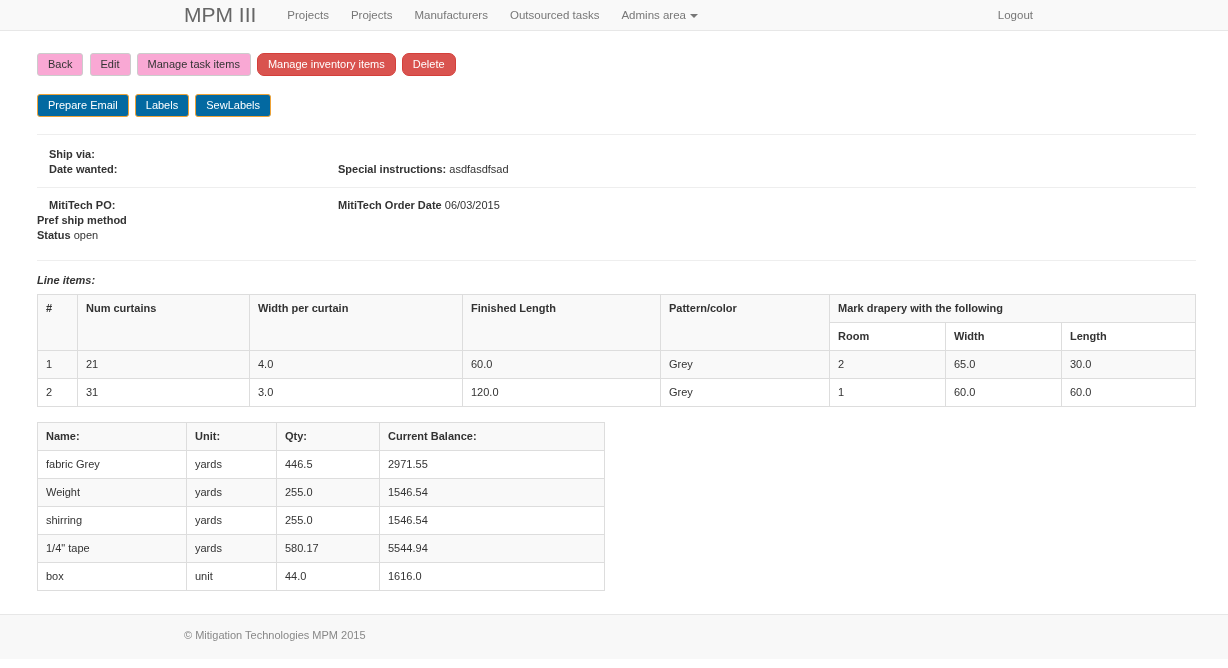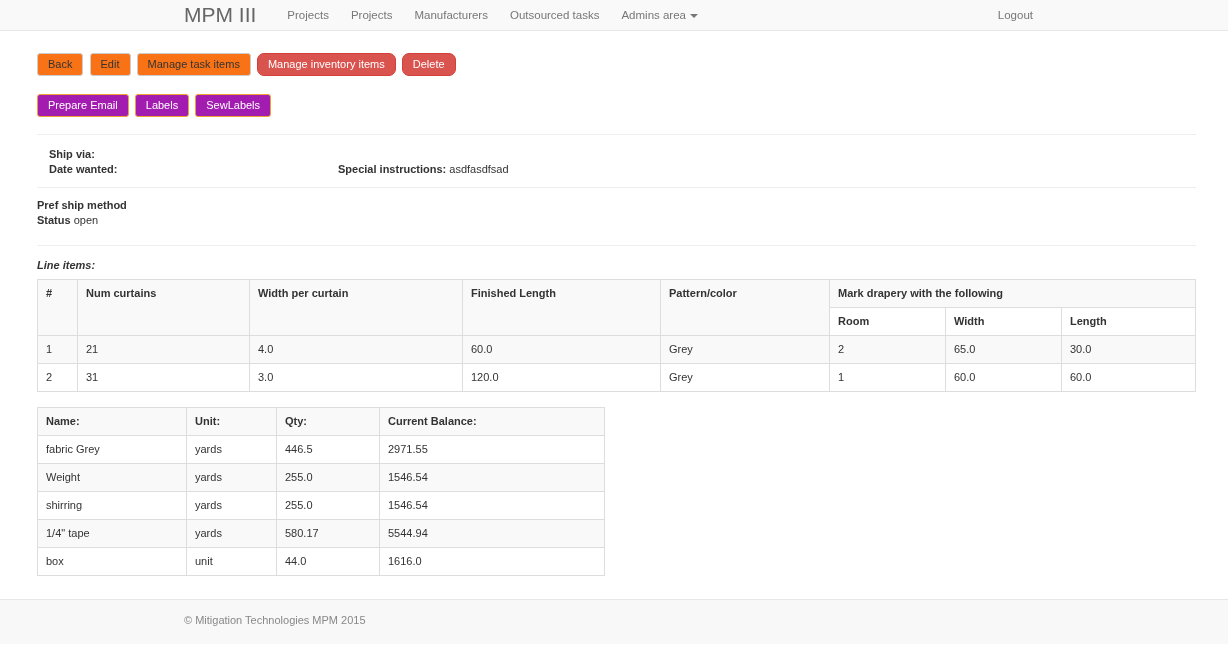--- a/index.html
+++ b/index.html
@@ -57,28 +57,28 @@
   .content { padding: 22px 32px 0 37px; }
 
   .btn {
     display: inline-block;
     font-family: inherit;
     font-size: 11px;
     line-height: 13px;
     padding: 4px 10px;
     border: 1px solid #ccc;
     border-radius: 3px;
-    background: #f97316;
+    background: #f9a8d4;
     color: #333;
     margin-right: 3px;
     cursor: pointer;
     white-space: nowrap;
   }
   .btn-danger  { background: #d9534f; border-color: #d43f3a; color: #fff; border-radius: 7px; }
-  .btn-warning { background: #a21caf; border-color: #eea236; color: #fff; }
+  .btn-warning { background: #0369a1; border-color: #eea236; color: #fff; }
   .btn-row + .btn-row { margin-top: 18px; }
 
   hr.divider {
     border: 0;
     border-top: 1px solid #eee;
     margin: 10px 0;
   }
   hr.divider.after-buttons { margin: 17px 0 12px 0; }
   hr.divider.before-items  { margin: 17px 0 12px 0; }
 
@@ -168,20 +168,29 @@
     </div>
     <div class="col-right">
       <span class="lbl">Special instructions:</span>
       <span>asdfasdfsad</span>
     </div>
   </div>
 
   <hr class="divider">
 
   <div class="details-row">
+    <div class="col-left">
+      <span class="lbl">MitiTech PO:</span>
+    </div>
+    <div class="col-right">
+      <span class="lbl">MitiTech Order Date</span>
+      <span>06/03/2015</span>
+    </div>
+  </div>
+  <div class="details-row">
     <div class="col-right">
       <span class="lbl">Pref ship method</span>
     </div>
   </div>
   <div class="details-row">
     <div class="col-left no-indent">
       <span class="lbl">Status</span>
       <span>open</span>
     </div>
     <div class="col-right"></div>

